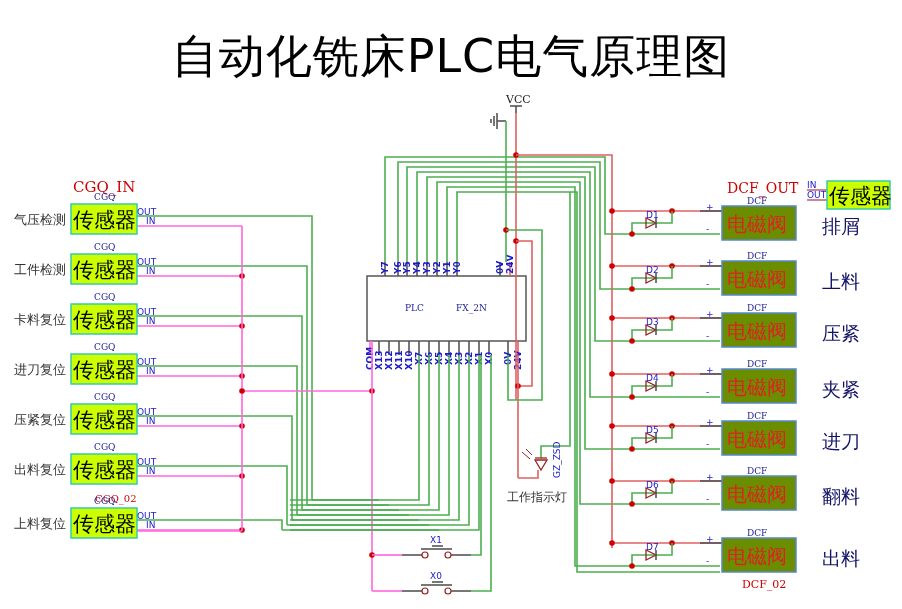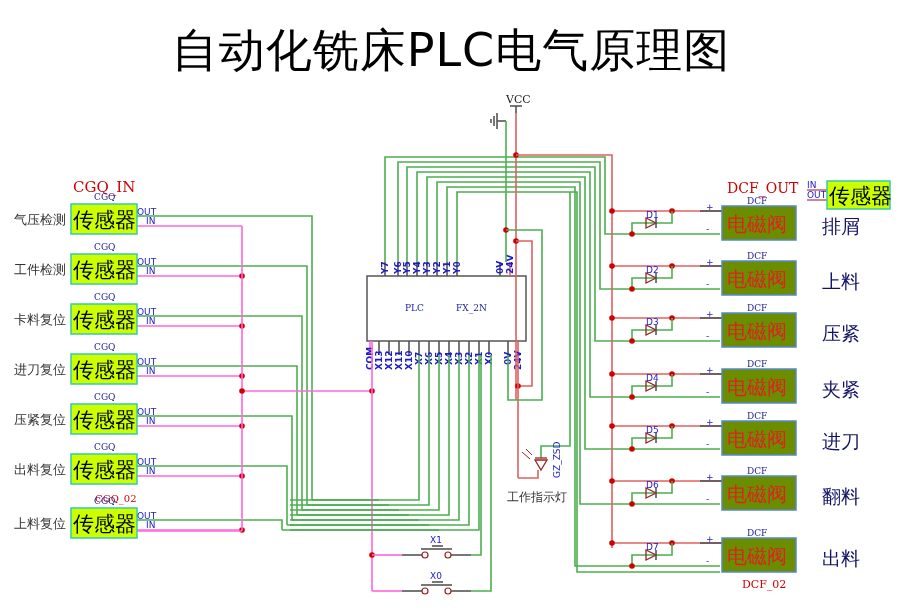--- a/index.html
+++ b/index.html
@@ -1,17 +1,17 @@
 <!DOCTYPE html>
 <html><head>
 <meta charset="utf-8">
 <style>
   html,body{margin:0;padding:0;background:#ffffff;}
   body{width:902px;height:609px;position:relative;overflow:hidden;font-family:"DejaVu Sans",sans-serif;}
-  #title{position:absolute;left:0;top:20px;width:902px;text-align:center;font-size:46px;color:#000;font-family:"DejaVu Sans",sans-serif;letter-spacing:1px;}
+  #title{position:absolute;left:0;top:26px;width:902px;text-align:center;font-size:46px;color:#000;font-family:"DejaVu Sans",sans-serif;letter-spacing:1px;}
   svg{position:absolute;left:0;top:0;}
   .g{stroke:#4caf50;stroke-width:1.6;fill:none;}
   .r{stroke:#e06060;stroke-width:1.6;fill:none;}
   .p{stroke:#ff66dd;stroke-width:1.6;fill:none;}
   .k{stroke:#555;stroke-width:1.6;fill:none;}
   .dot{fill:#d00000;}
   .sens{fill:#ccff00;stroke:#33ccaa;stroke-width:1.5;}
   .sens-t{font-family:"DejaVu Serif",serif;font-size:21px;fill:#000;}
   .pin{font-family:"DejaVu Sans",sans-serif;font-size:9px;fill:#1a1acc;}
   .cgq{font-family:"DejaVu Serif",serif;font-size:9px;fill:#1a1a99;}

